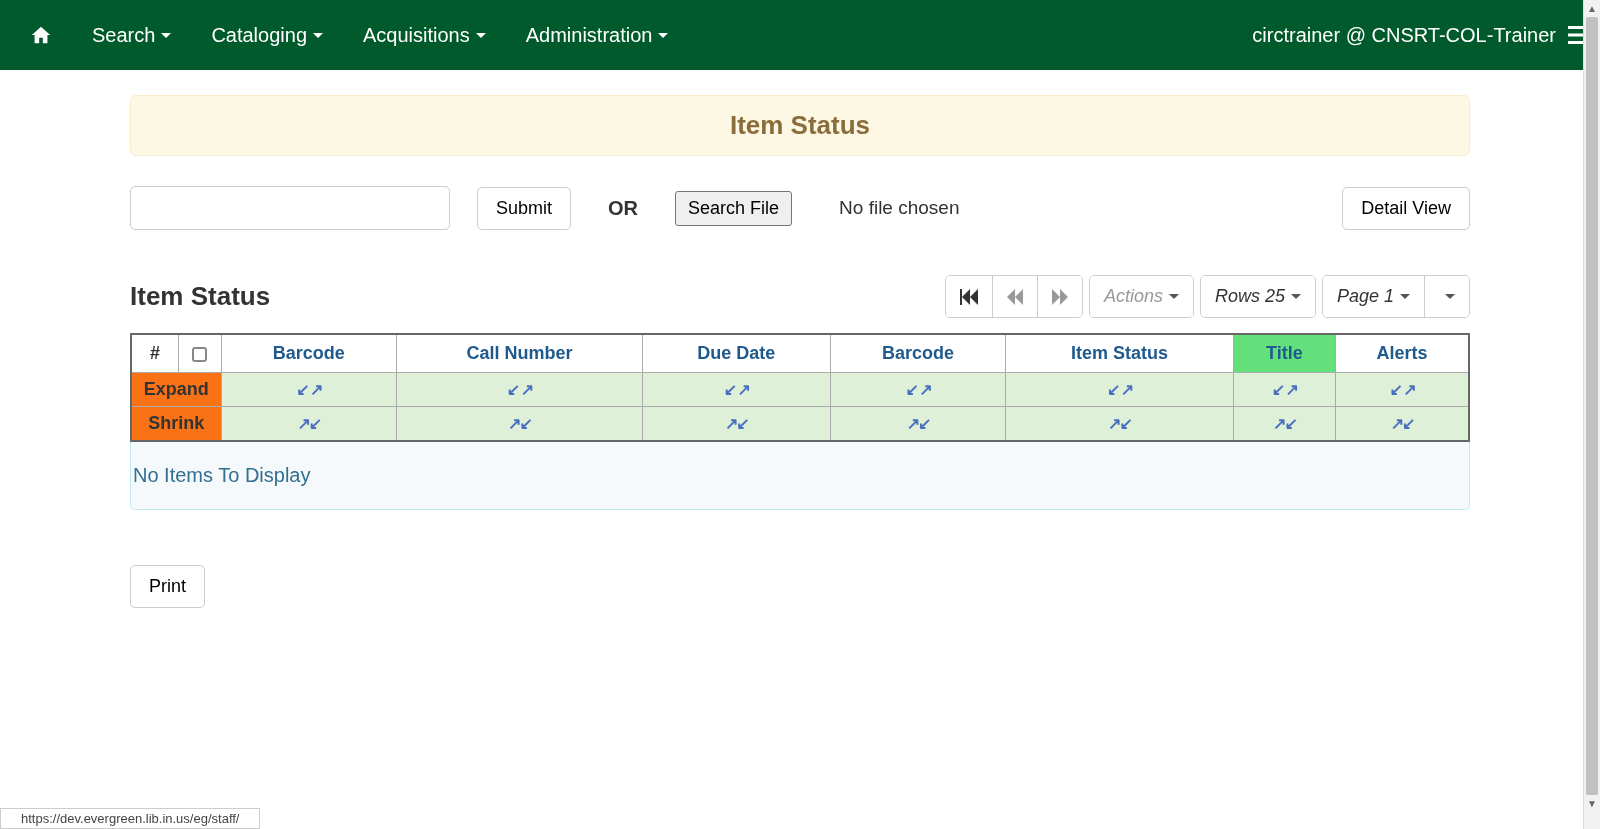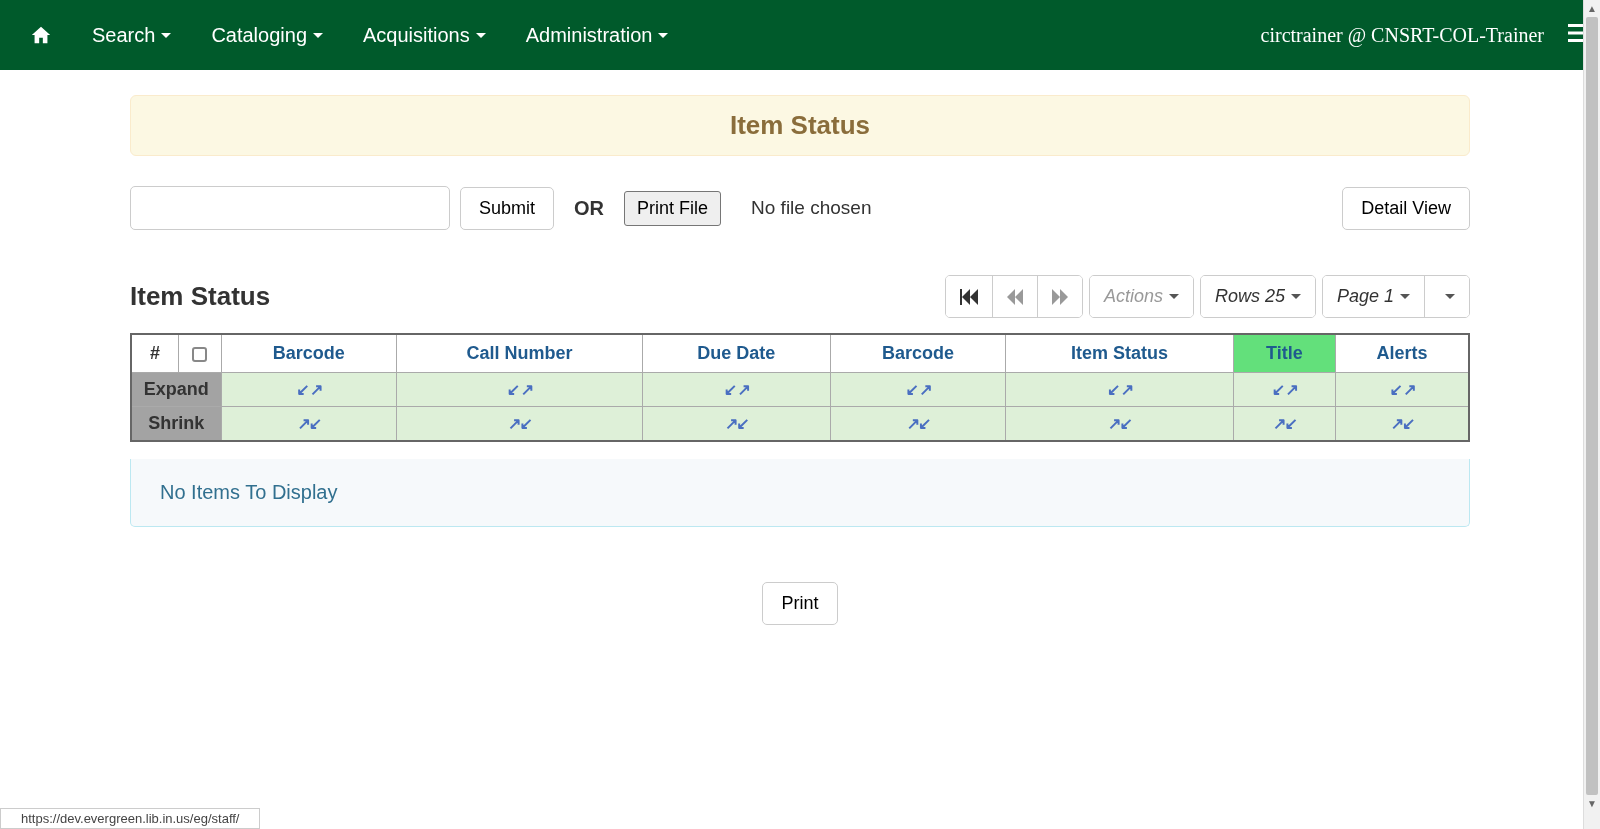--- a/index.html
+++ b/index.html
@@ -32,23 +32,22 @@
     display: inline-block;
     width: 0; height: 0;
     margin-left: 6px;
     border-left: 5px solid transparent;
     border-right: 5px solid transparent;
     border-top: 5px solid #fff;
   }
   .nav-right {
     margin-left: auto;
     display: flex;
-    align-items: flex-start;
-    gap: 24px;
-    font-family: Liberation Serif, serif;
+    align-items: center;
+    gap: 12px;
   }
   .user-label { font-size: 20px; }
   .hamburger svg { display:block; }
   .container {
     max-width: 1380px;
     margin: 0 auto;
     padding: 0 20px;
   }
   .page-banner {
     background: #fcf8e3;
@@ -57,21 +56,21 @@
     border-radius: 6px;
     text-align: center;
     font-size: 26px;
     font-weight: bold;
     padding: 14px 0;
     margin-top: 25px;
   }
   .input-row {
     display: flex;
     align-items: center;
-    gap: 10px;
+    gap: 27px;
     margin-top: 30px;
   }
   .barcode-input {
     height: 44px;
     width: 320px;
     border: 1px solid #ccc;
     border-radius: 5px;
     font-size: 18px;
     padding: 0 10px;
   }
@@ -153,39 +152,39 @@
     padding: 8px 6px;
   }
   table.grid thead th.row-label-head { color: #333; width: 45px; }
   table.grid thead th.highlight { background: #63e07b; }
   .cb-cell { width: 40px; }
   table.grid tbody td {
     background: #def0d8;
     padding: 6px 4px;
   }
   table.grid tbody td.row-label {
-    background: #a3a3a3;
+    background: #f97316;
     color: #333;
     font-weight: bold;
     width: 90px;
   }
   .expand-icon, .shrink-icon { color: #4a6fc1; font-size: 16px; letter-spacing: -2px; font-weight: bold; }
   .empty-msg {
     border: 1px solid #bce8f1;
     background: #f6f9fb;
     color: #31708f;
     border-radius: 0 0 5px 5px;
-    padding: 22px 29px;
+    padding: 22px 2px;
     font-size: 20px;
-    margin-top: 17px;
+    margin-top: 0;
     border-top: none;
   }
   .print-row {
     display: flex;
-    justify-content: center;
+    justify-content: flex-start;
     margin-top: 55px;
   }
   .status-bar {
     position: fixed;
     left: 0;
     bottom: 0;
     background: #fff;
     border: 1px solid #ccc;
     font-size: 13px;
     padding: 2px 20px;
@@ -269,21 +268,21 @@
   </div>
 </div>
 
 <div class="container">
   <div class="page-banner">Item Status</div>
 
   <div class="input-row">
     <input class="barcode-input" type="text" style="">
     <button class="btn">Submit</button>
     <span class="or-label">OR</span>
-    <button class="file-btn">Print File</button>
+    <button class="file-btn">Search File</button>
     <span class="file-status">No file chosen</span>
     <div class="spacer"></div>
     <button class="btn">Detail View</button>
   </div>
 
   <div class="section-header">
     <div class="section-title">Item Status</div>
     <div class="toolbar">
       <div class="btn-group">
         <button class="btn-seg">

